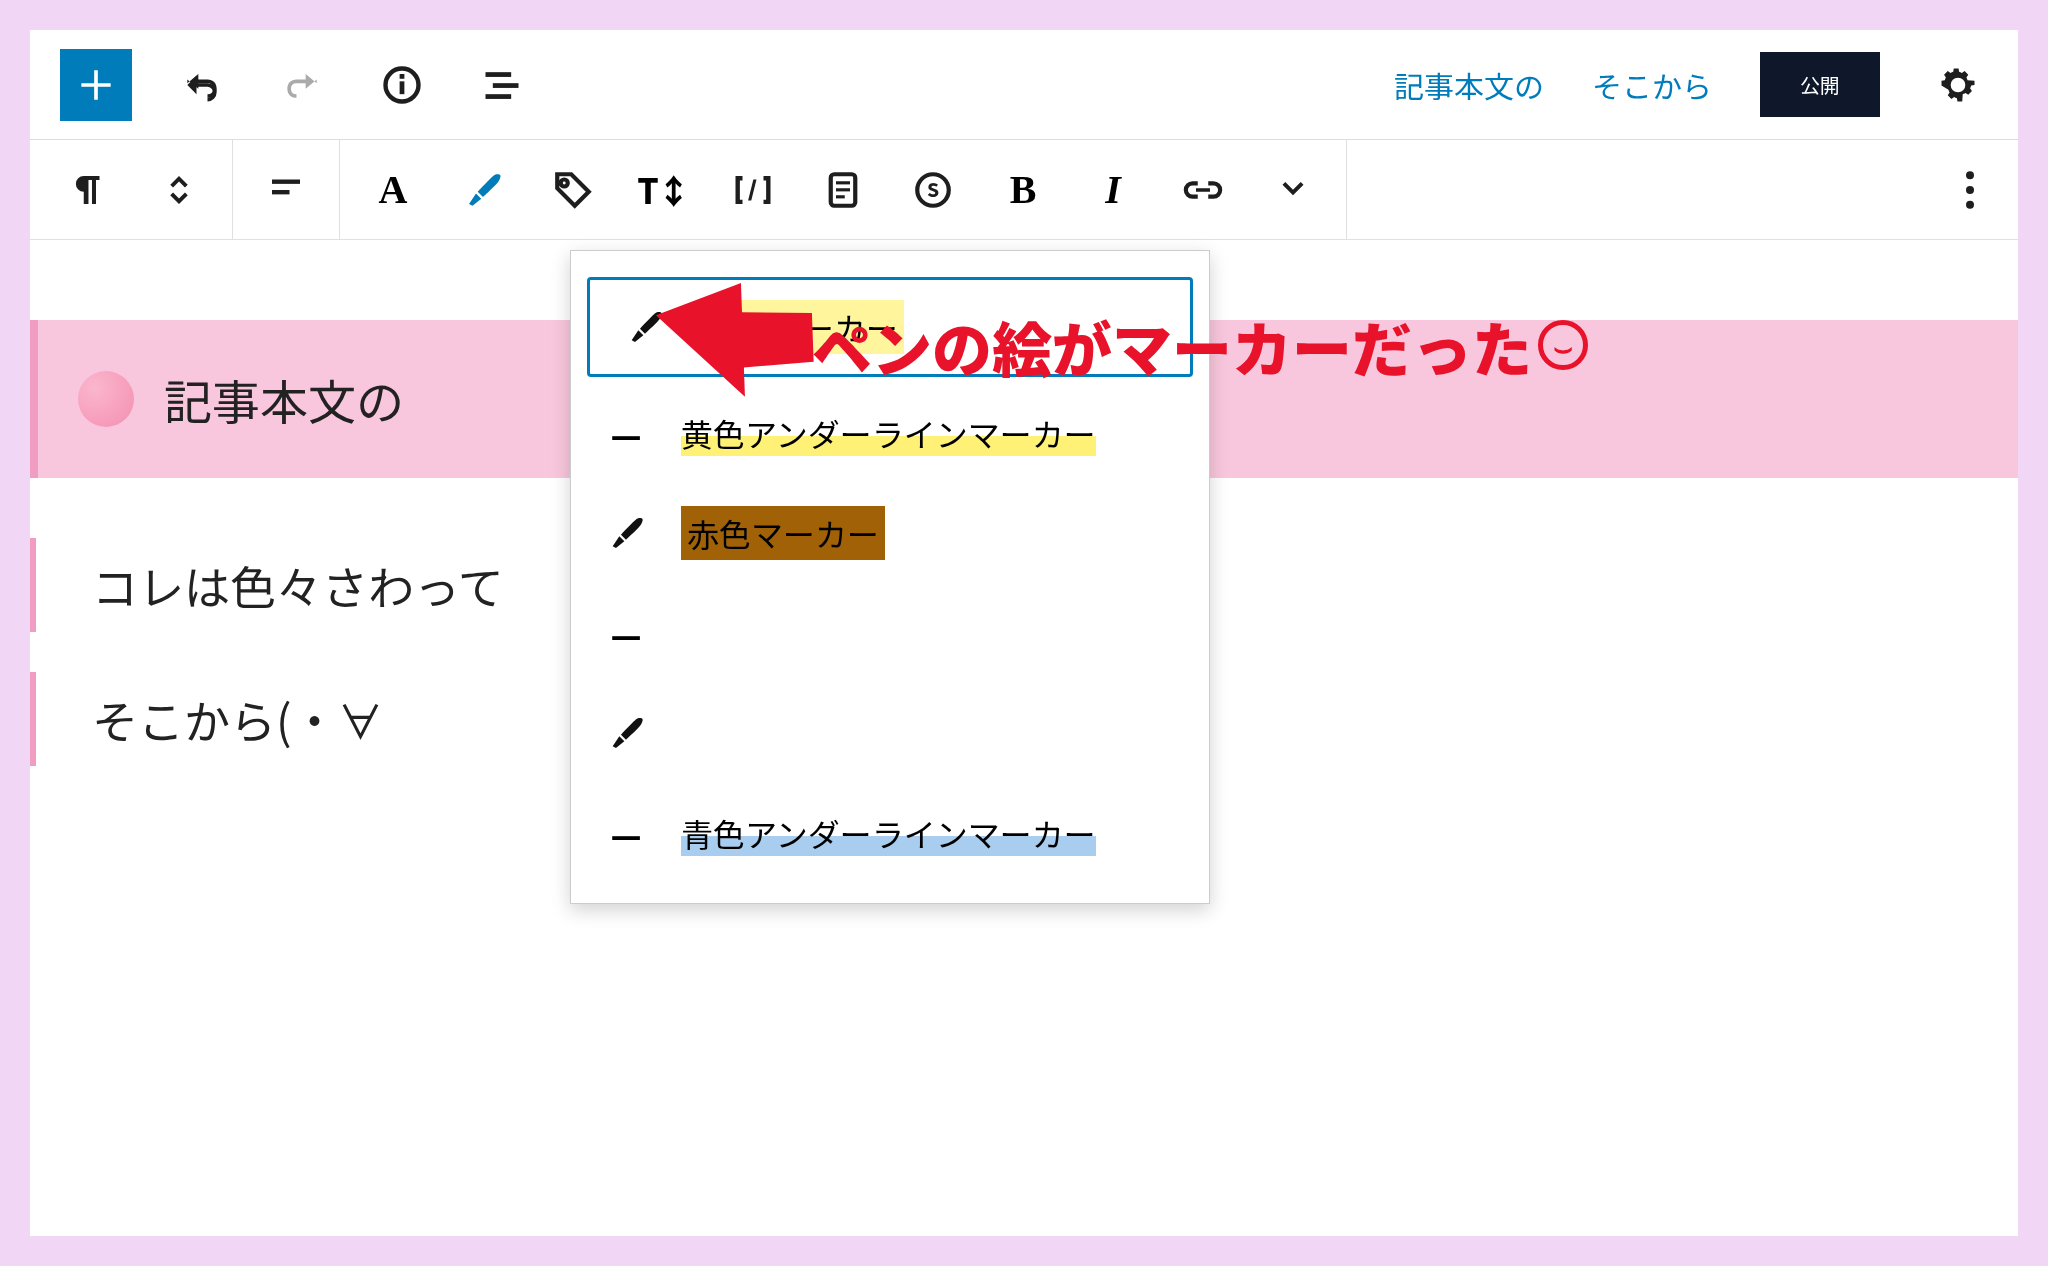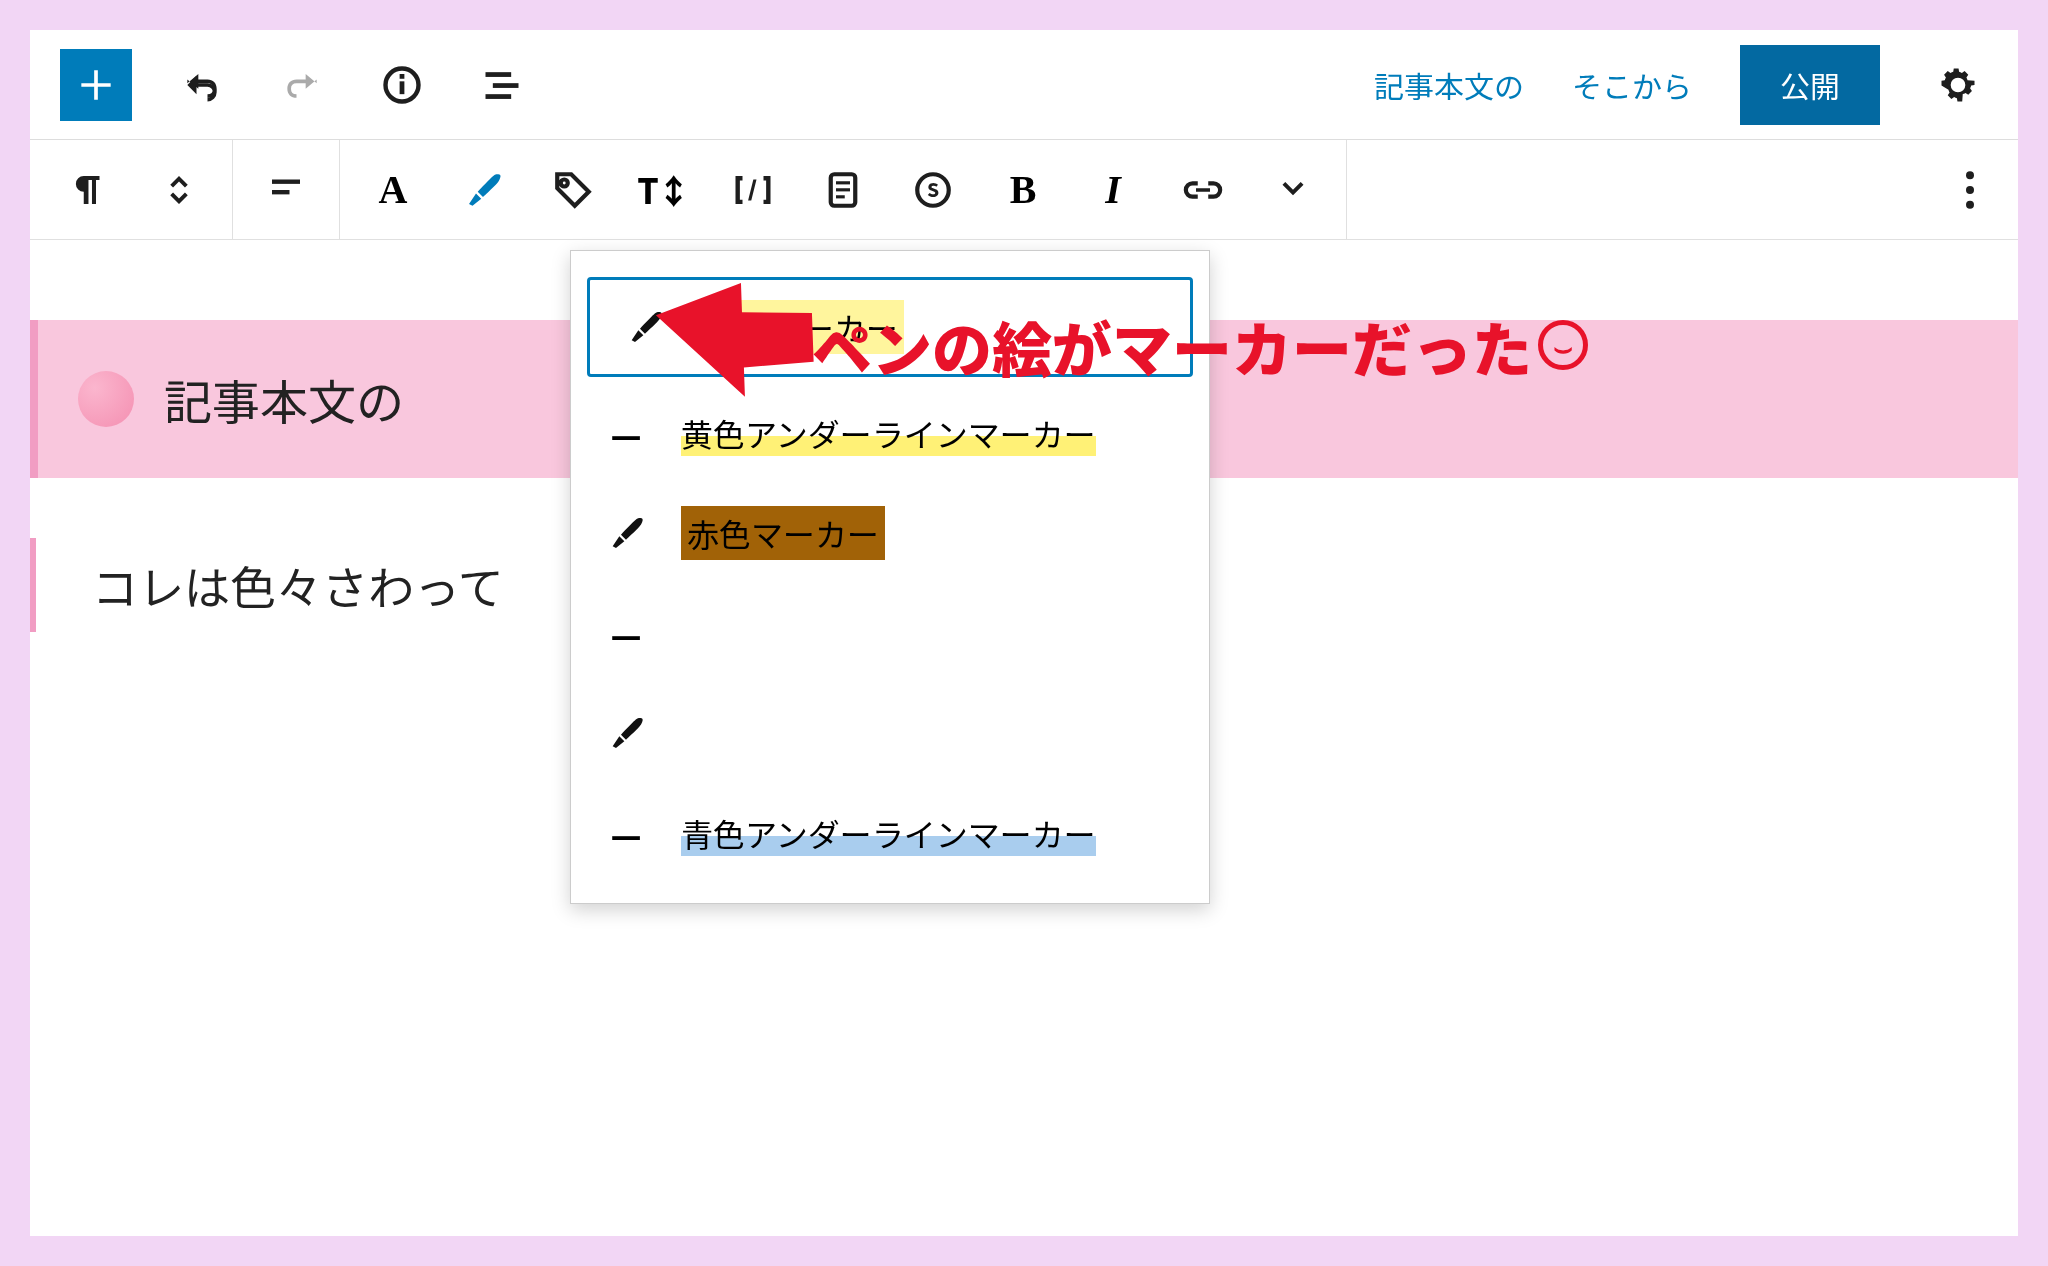--- a/index.html
+++ b/index.html
@@ -47,23 +47,23 @@
   .icon-btn.disabled svg { fill: #aaa; }
   .icon-btn svg { width: 44px; height: 44px; fill: #1e1e1e; }
 
   .txt-btn {
     font-size: 30px;
     color: #007cba;
     cursor: pointer;
     white-space: nowrap;
   }
   .publish-btn {
-    background: #0369a1;
+    background: #0f172a;
     color: #fff;
-    font-size: 30px;
+    font-size: 20px;
     padding: 18px 40px;
     cursor: pointer;
     white-space: nowrap;
   }
 
   
   .blockbar {
     display: flex;
     align-items: center;
     height: 100px;
@@ -341,20 +341,21 @@
       </div>
     </div>
   </div>
 
   <div class="canvas">
     <div class="heading-block">
       <span class="heading-dot"></span>
       <span class="heading-text">記事本文の</span>
     </div>
     <p class="para">コレは色々さわって</p>
+    <p class="para">そこから(・∀</p>
   </div>
 
   <div class="dropdown" id="dropdown">
       <div class="dd-item sel">
         <span class="dd-ico">
           <svg viewBox="0 0 24 24">
             <path d="M20 3c-1 0-2 .7-4 2.7C12 9.7 9 13 9 13l3 3s3.3-3 7.3-7C21.3 7 22 5 22 4c0-1-1-1-2-1zM8 14l-4 6 2 1 5-4-3-3z"></path>
           </svg>
         </span>
         <span class="hl y">黄色マーカー</span>

